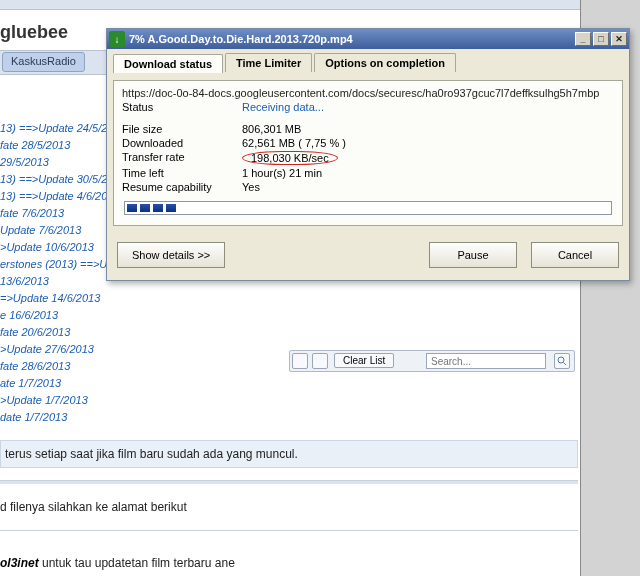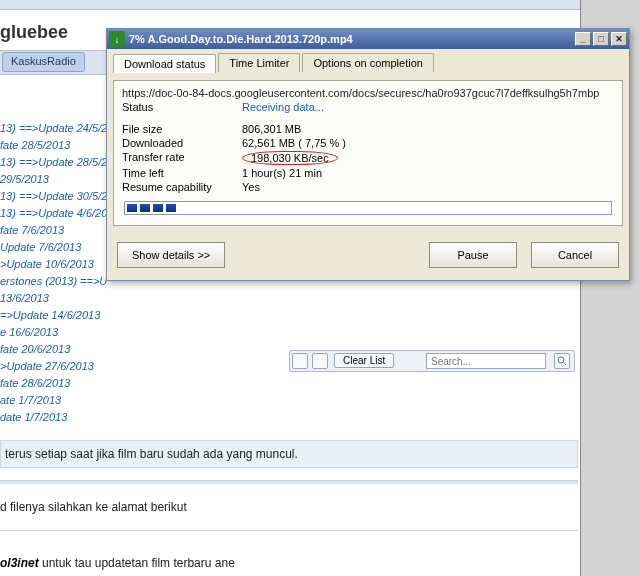--- a/index.html
+++ b/index.html
@@ -22,21 +22,21 @@
   .content-rule { position:absolute; left:0; right:62px; top:480px; border-top:1px solid #c8d0da; border-bottom:3px solid #dbe3ee;}
   .content-rule2 { position:absolute; left:0; right:62px; top:530px; border-top:1px solid #c8d0da;}
   .bluebox { position:absolute; left:0; right:62px; top:440px; height:28px; background:#eaf0f8; border:1px solid #cbd6e5; }
 
   
   .dlg { position:absolute; left:106px; top:28px; width:524px; background:#ece9d8; border:1px solid #7b8aa3; box-shadow:2px 3px 6px rgba(0,0,0,.3); font-size:11px; }
   .titlebar { height:20px; background:linear-gradient(#6f8ec4,#3d5e9b); display:flex; align-items:center; padding:0 2px; color:#fff; font-weight:bold;}
   .titlebar .ico { width:16px;height:16px;background:#2b8a2b;border-radius:2px;margin-right:4px;display:flex;align-items:center;justify-content:center;color:#fff;font-size:10px;}
   .titlebar .ttl { flex:1; font-size:11px; white-space:nowrap; overflow:hidden; }
   .titlebar .wbtn { width:16px;height:14px;margin-left:2px;background:#d7d3c6;border:1px solid #fff;border-right-color:#6b6b6b;border-bottom-color:#6b6b6b;display:flex;align-items:center;justify-content:center;font-size:9px;color:#222;}
-  .tabstrip { display:flex; padding:4px 6px 0 6px; }
+  .tabstrip { display:flex; padding:4px 6px 0 6px;font-weight:bold; }
   .tab { padding:3px 10px; border:1px solid #a6a699; background:#ece9d8; border-bottom:none; margin-right:2px; font-size:11px; border-radius:2px 2px 0 0;}
   .tab.on { background:#fcfcf8; position:relative; top:1px;}
   .panel { margin:8px 6px 6px 6px; padding:6px 8px 10px 8px; background:#fcfcf8; border:1px solid #a6a699;}
   .row { display:flex; margin:2px 0; }
   .row .k { width:120px; }
   .row .v { flex:1; }
   .url { color:#222; font-size:11px; white-space:nowrap; overflow:hidden;}
   .recv { color:#1a5db4; }
   .circled { border:1px solid #d02424; border-radius:50%/60%; padding:0 8px; display:inline-block;}
   .pbar { margin:8px 2px 0 2px; height:14px; border:1px solid #8b97a9; background:#fff; display:flex; gap:3px; padding:2px;}
@@ -52,35 +52,35 @@
 <div class="page-bg"></div>
 <div class="gray-border"></div>
 <div class="header-strip"></div>
 <div class="brand">gluebee</div>
 <div class="tabbar-bg"></div>
 <div class="tabbar-btn">KaskusRadio</div>
 
 <div class="link-col">
   <a class="lnk">13) ==&gt;Update 24/5/2</a>
   <a class="lnk">fate 28/5/2013</a>
-  <a class="lnk">13) ==&gt;Update 28/5/2</a>
   <a class="lnk">29/5/2013</a>
   <a class="lnk">13) ==&gt;Update 30/5/2</a>
   <a class="lnk">13) ==&gt;Update 4/6/20</a>
   <a class="lnk">fate 7/6/2013</a>
   <a class="lnk">Update 7/6/2013</a>
   <a class="lnk">&gt;Update 10/6/2013</a>
   <a class="lnk">erstones (2013) ==&gt;U</a>
   <a class="lnk">13/6/2013</a>
   <a class="lnk">=&gt;Update 14/6/2013</a>
   <a class="lnk">e 16/6/2013</a>
   <a class="lnk">fate 20/6/2013</a>
   <a class="lnk">&gt;Update 27/6/2013</a>
   <a class="lnk">fate 28/6/2013</a>
   <a class="lnk">ate 1/7/2013</a>
+  <a class="lnk">&gt;Update 1/7/2013</a>
   <a class="lnk">date 1/7/2013</a>
 </div>
 
 <div class="bluebox">
   <span class="paratext" style="position:relative; top:6px; left:4px;">terus setiap saat jika film baru sudah ada yang muncul.</span>
 </div>
 <div class="content-rule"></div>
 <div class="paratext" style="top:500px;">d filenya silahkan ke alamat berikut</div>
 <div class="content-rule2"></div>
 <div class="paratext" style="top:556px;">

